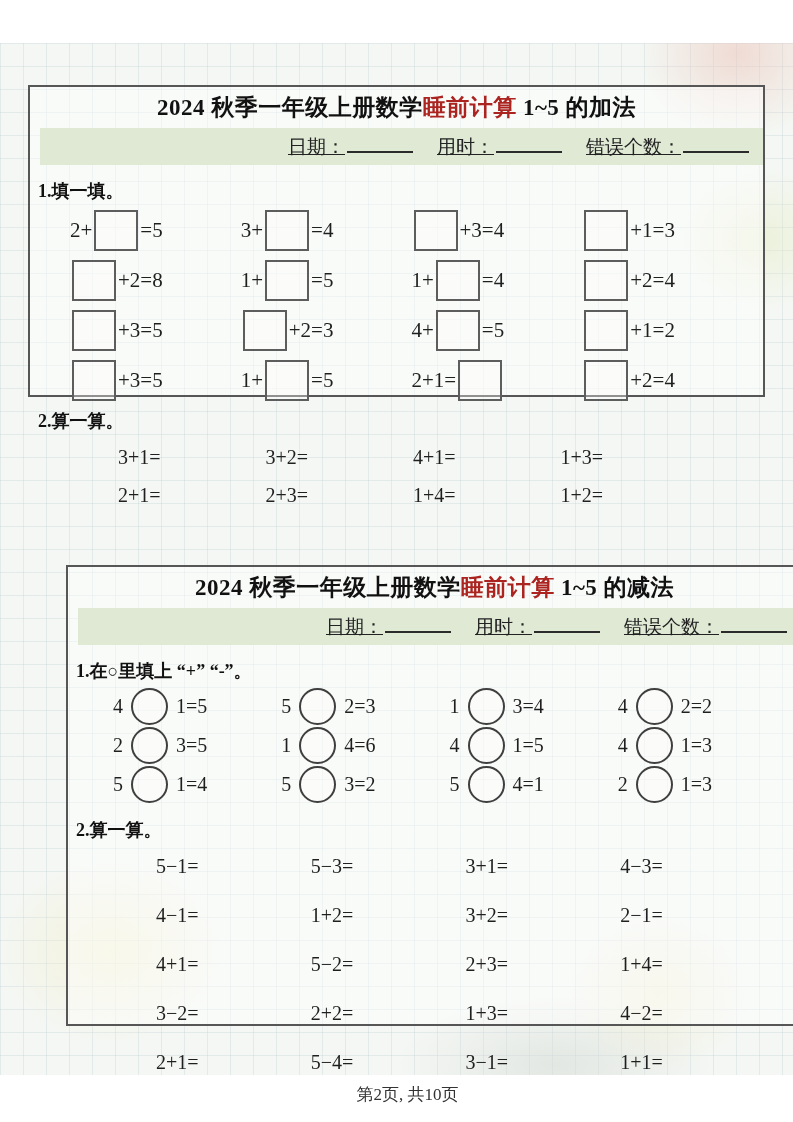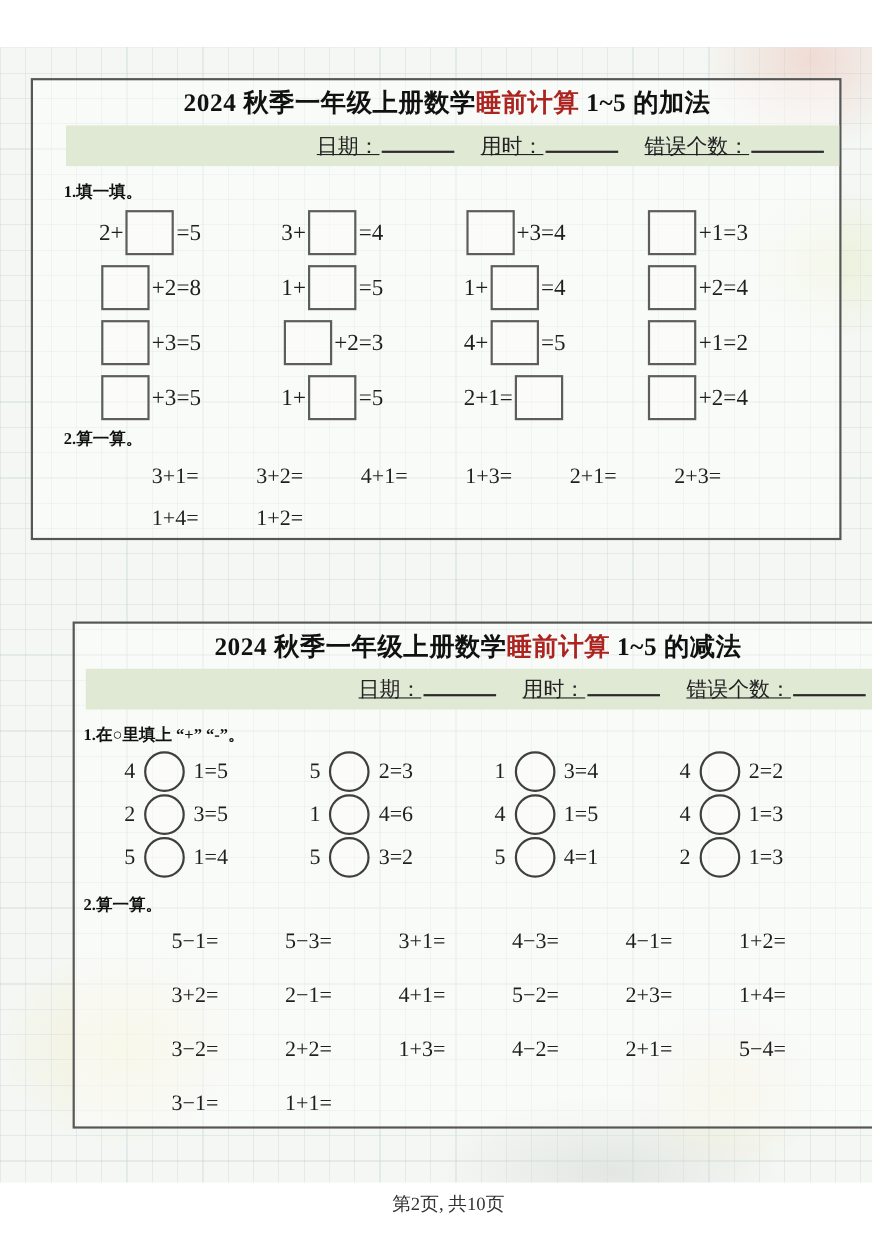--- a/index.html
+++ b/index.html
@@ -20,55 +20,55 @@
       radial-gradient(220px 95px  at 70% 99%, rgba(213,218,213,.55), transparent 72%),
       repeating-linear-gradient(to right,  rgba(188,204,214,.30) 0 1px, transparent 1px 23px),
       repeating-linear-gradient(to bottom, rgba(188,204,214,.30) 0 1px, transparent 1px 23px),
       linear-gradient(#f4f7f3,#f4f7f3);
   }
   .panel{
     position:absolute;left:28px;width:737px;
     border:2px solid #565656;background:rgba(255,255,255,.45);
     box-sizing:border-box;
   }
-  .panel.add{top:28px;height:420px;padding-left:20px;}
+  .panel.add{top:42px;height:312px;}
   .panel.sub{top:522px;height:461px;margin-left:38px;}
   .panel-title{
     text-align:center;margin-top:5px;
     font-weight:bold;font-size:23px;letter-spacing:.5px;color:#111;
     white-space:nowrap;
   }
   .hl{color:var(--accent-red,#ab2420);}
   .banner{
     height:37px;margin:5px 0 0 10px;background:var(--banner-green,#dfe9d4);
     display:flex;align-items:center;justify-content:flex-end;
     gap:24px;padding-right:14px;font-size:19px;color:#222;
   }
   .bfield{display:flex;align-items:baseline;}
   .blab{white-space:nowrap;text-decoration:underline;}
   .bline{
     display:inline-block;width:66px;height:2px;background:#2b2b2b;
     margin-left:2px;margin-bottom:-4px;
   }
   .section-heading{
-    font-weight:bold;font-size:15px;margin:14px 0 0 8px;color:#111;
+    font-weight:bold;font-size:18px;margin:14px 0 0 8px;color:#111;
   }
   
   .fill-grid{
     display:grid;grid-template-columns:repeat(4,1fr);
     padding:2px 10px 0 40px;
   }
   .fill-cell{display:flex;align-items:center;height:50px;font-size:21px;white-space:nowrap;}
   .box{
     width:44px;height:41px;border:2px solid #5d5d5d;box-sizing:border-box;
     background:rgba(255,255,255,.35);flex:0 0 auto;margin:0 2px;
   }
   
   .calc-grid{
-    display:grid;grid-template-columns:repeat(6,1fr);
+    display:grid;grid-template-columns:repeat(4,1fr);
     padding:0 55px 0 88px;font-size:20px;
   }
   .calc-grid.add{margin-top:14px;row-gap:18px;}
   .calc-grid.sub{margin-top:14px;row-gap:17px;gap:29px;}
   .calc-cell{white-space:nowrap;height:20px;line-height:20px;}
   
   .circle-grid{
     display:grid;grid-template-columns:repeat(4,1fr);
     padding:4px 15px 0 45px;
   }

